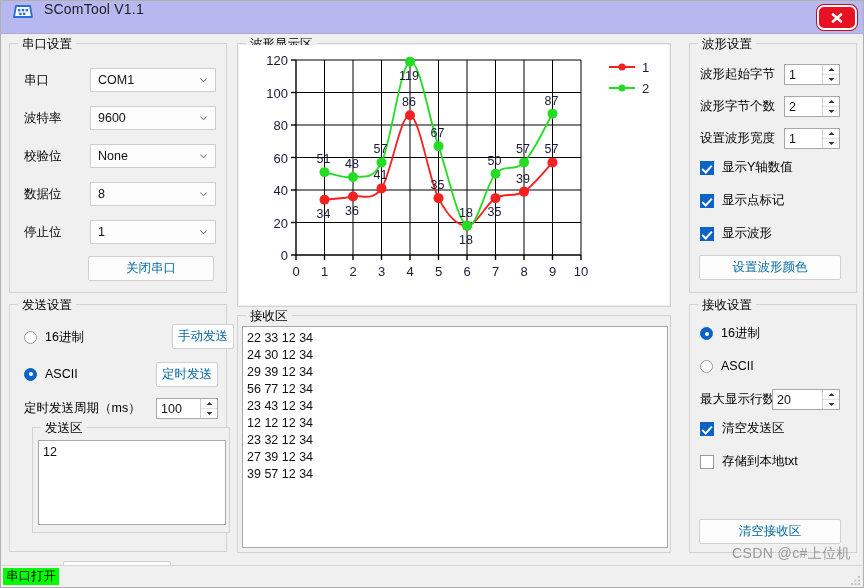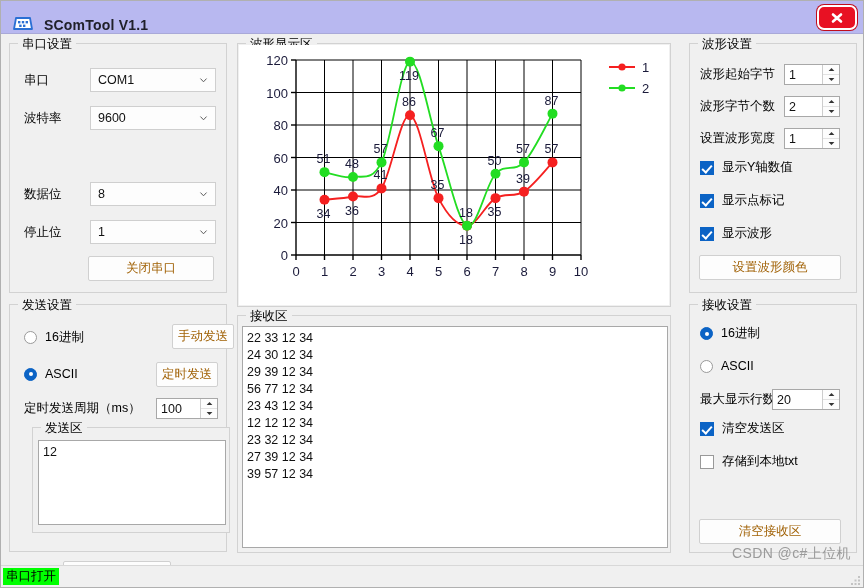--- a/index.html
+++ b/index.html
@@ -18,25 +18,24 @@
     position:relative;
     border:1px solid #b0b0b0;
     background:#f0f0f0;
   }
 
   
   .titlebar {
     height:33px;
     background:#b8b8f0;
     display:flex;
-    align-items:flex-end;
+    align-items:flex-start;
     padding-left:10px;
     position:relative;
     border-bottom:1px solid #a9a9d8;
-    font-weight:bold;
   }
   .app-icon {
     width:24px; height:20px;
     margin-right:9px;
     display:flex; align-items:center; justify-content:center;
   }
   .title-text {
     font-size:14px;
     color:#20202a;
     letter-spacing:0.2px;
@@ -92,21 +91,21 @@
     position:absolute; right:7px; top:50%;
     transform:translateY(-50%);
     width:9px; height:9px;
   }
 
   .btn {
     background:#fdfdfd;
     border:1px solid #d0d0d0;
     border-radius:2px;
     font-size:12.5px;
-    color:#a16207;
+    color:#0369a1;
     display:flex; align-items:center; justify-content:center;
     cursor:pointer;
     font-family:"Liberation Sans","DejaVu Sans",sans-serif;
   }
 
   
   .spin {
     position:relative;
     display:flex;
     background:#fff;
@@ -266,20 +265,29 @@
         <div class="row" style="left:14px;top:62px;width:192px;">
           <div class="lbl" style="width:66px;">波特率</div>
           <div class="combo" style="width:126px;">
             <span>9600</span>
             <svg class="chev" viewBox="0 0 10 10">
                 <path d="M1.6 3.4 L5 7 L8.4 3.4" fill="none" stroke="#5a5a5a" stroke-width="1.1"></path>
               </svg>
           </div>
         </div>
 
+        <div class="row" style="left:14px;top:100px;width:192px;">
+          <div class="lbl" style="width:66px;">校验位</div>
+          <div class="combo" style="width:126px;">
+            <span>None</span>
+            <svg class="chev" viewBox="0 0 10 10">
+                <path d="M1.6 3.4 L5 7 L8.4 3.4" fill="none" stroke="#5a5a5a" stroke-width="1.1"></path>
+              </svg>
+          </div>
+        </div>
 
         <div class="row" style="left:14px;top:138px;width:192px;">
           <div class="lbl" style="width:66px;">数据位</div>
           <div class="combo" style="width:126px;">
             <span>8</span>
             <svg class="chev" viewBox="0 0 10 10">
                 <path d="M1.6 3.4 L5 7 L8.4 3.4" fill="none" stroke="#5a5a5a" stroke-width="1.1"></path>
               </svg>
           </div>
         </div>

